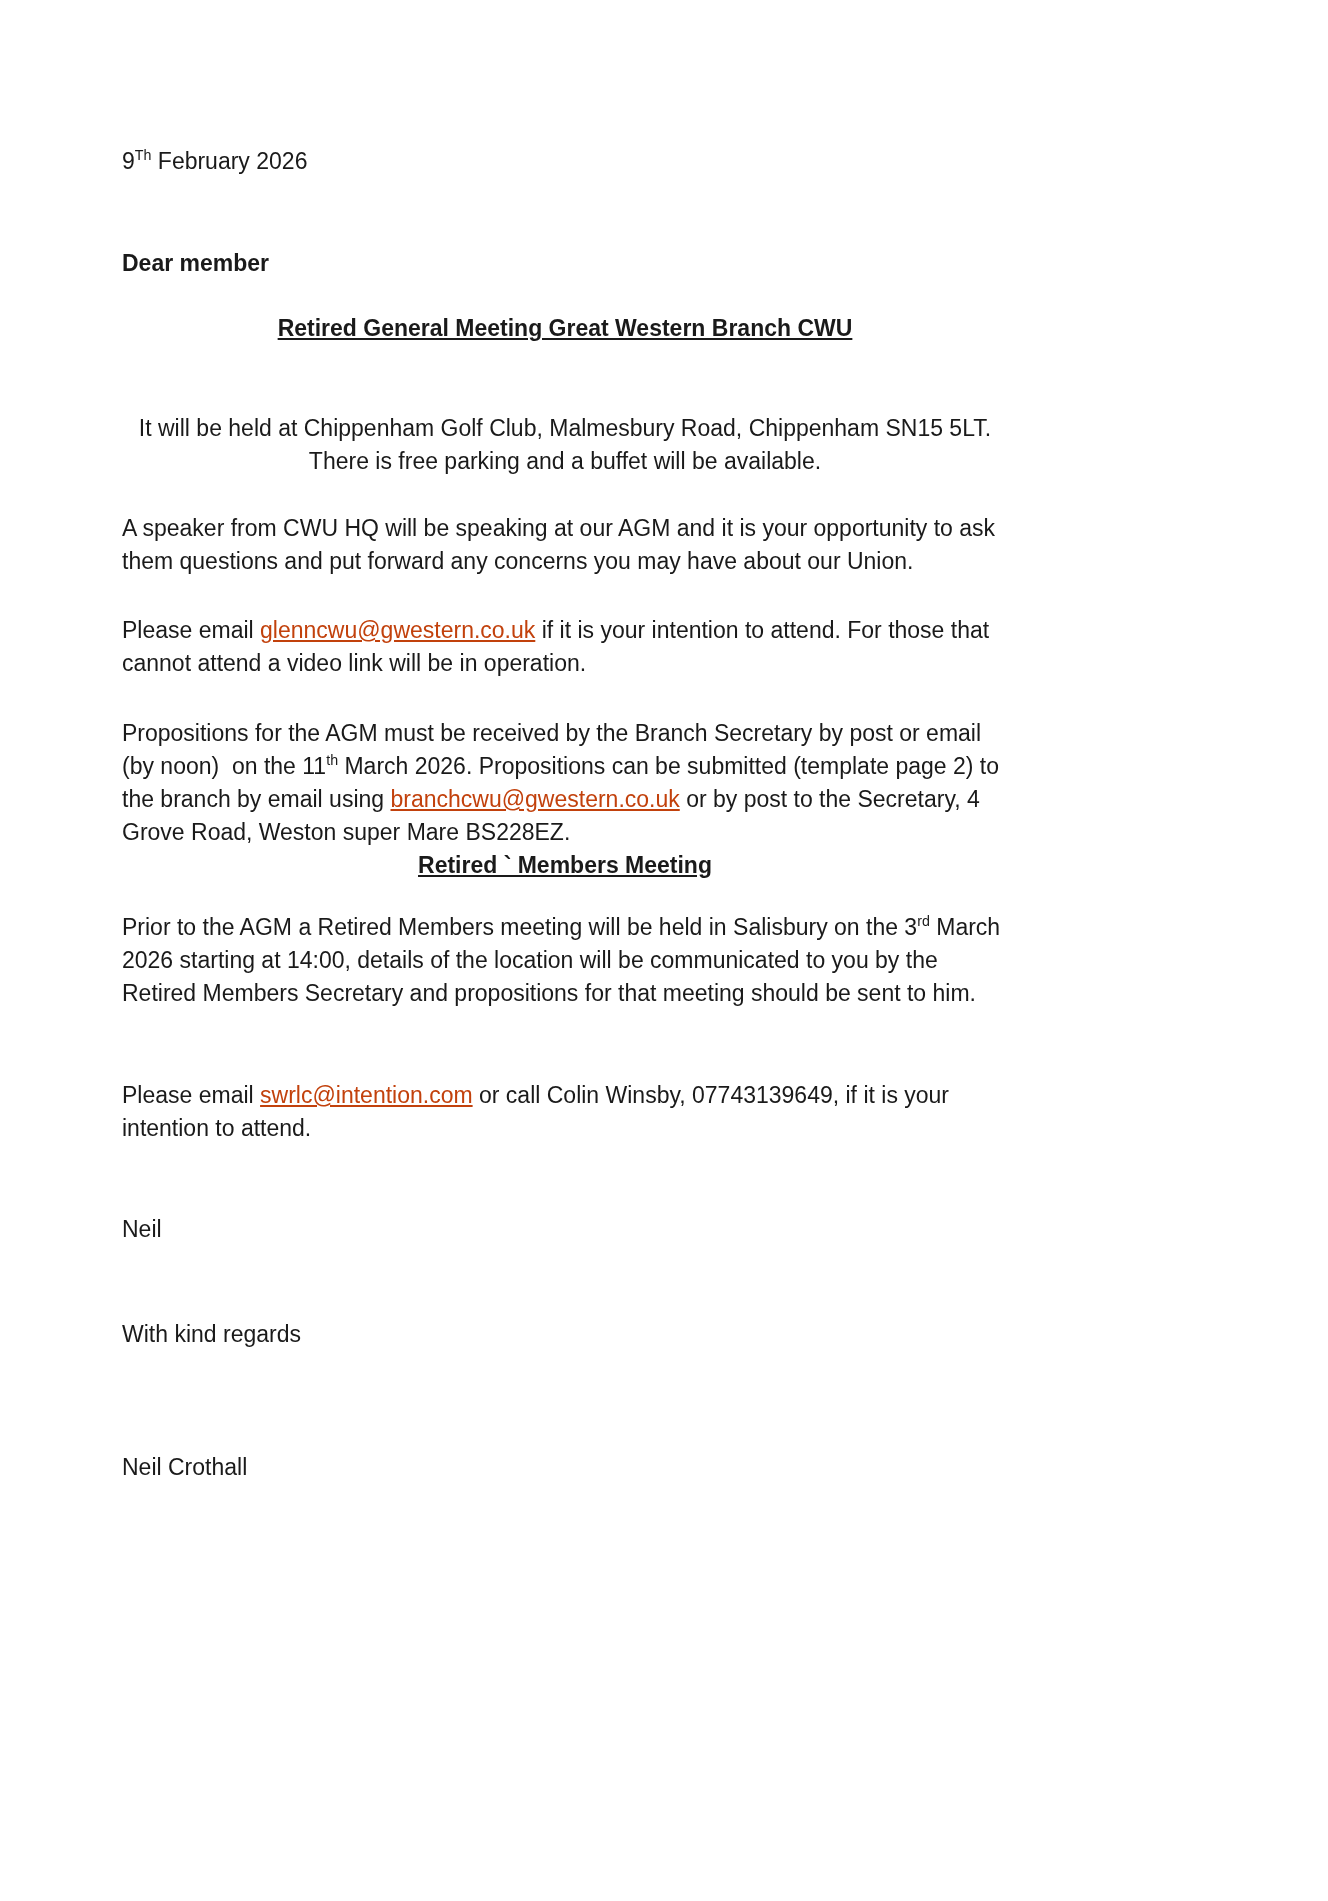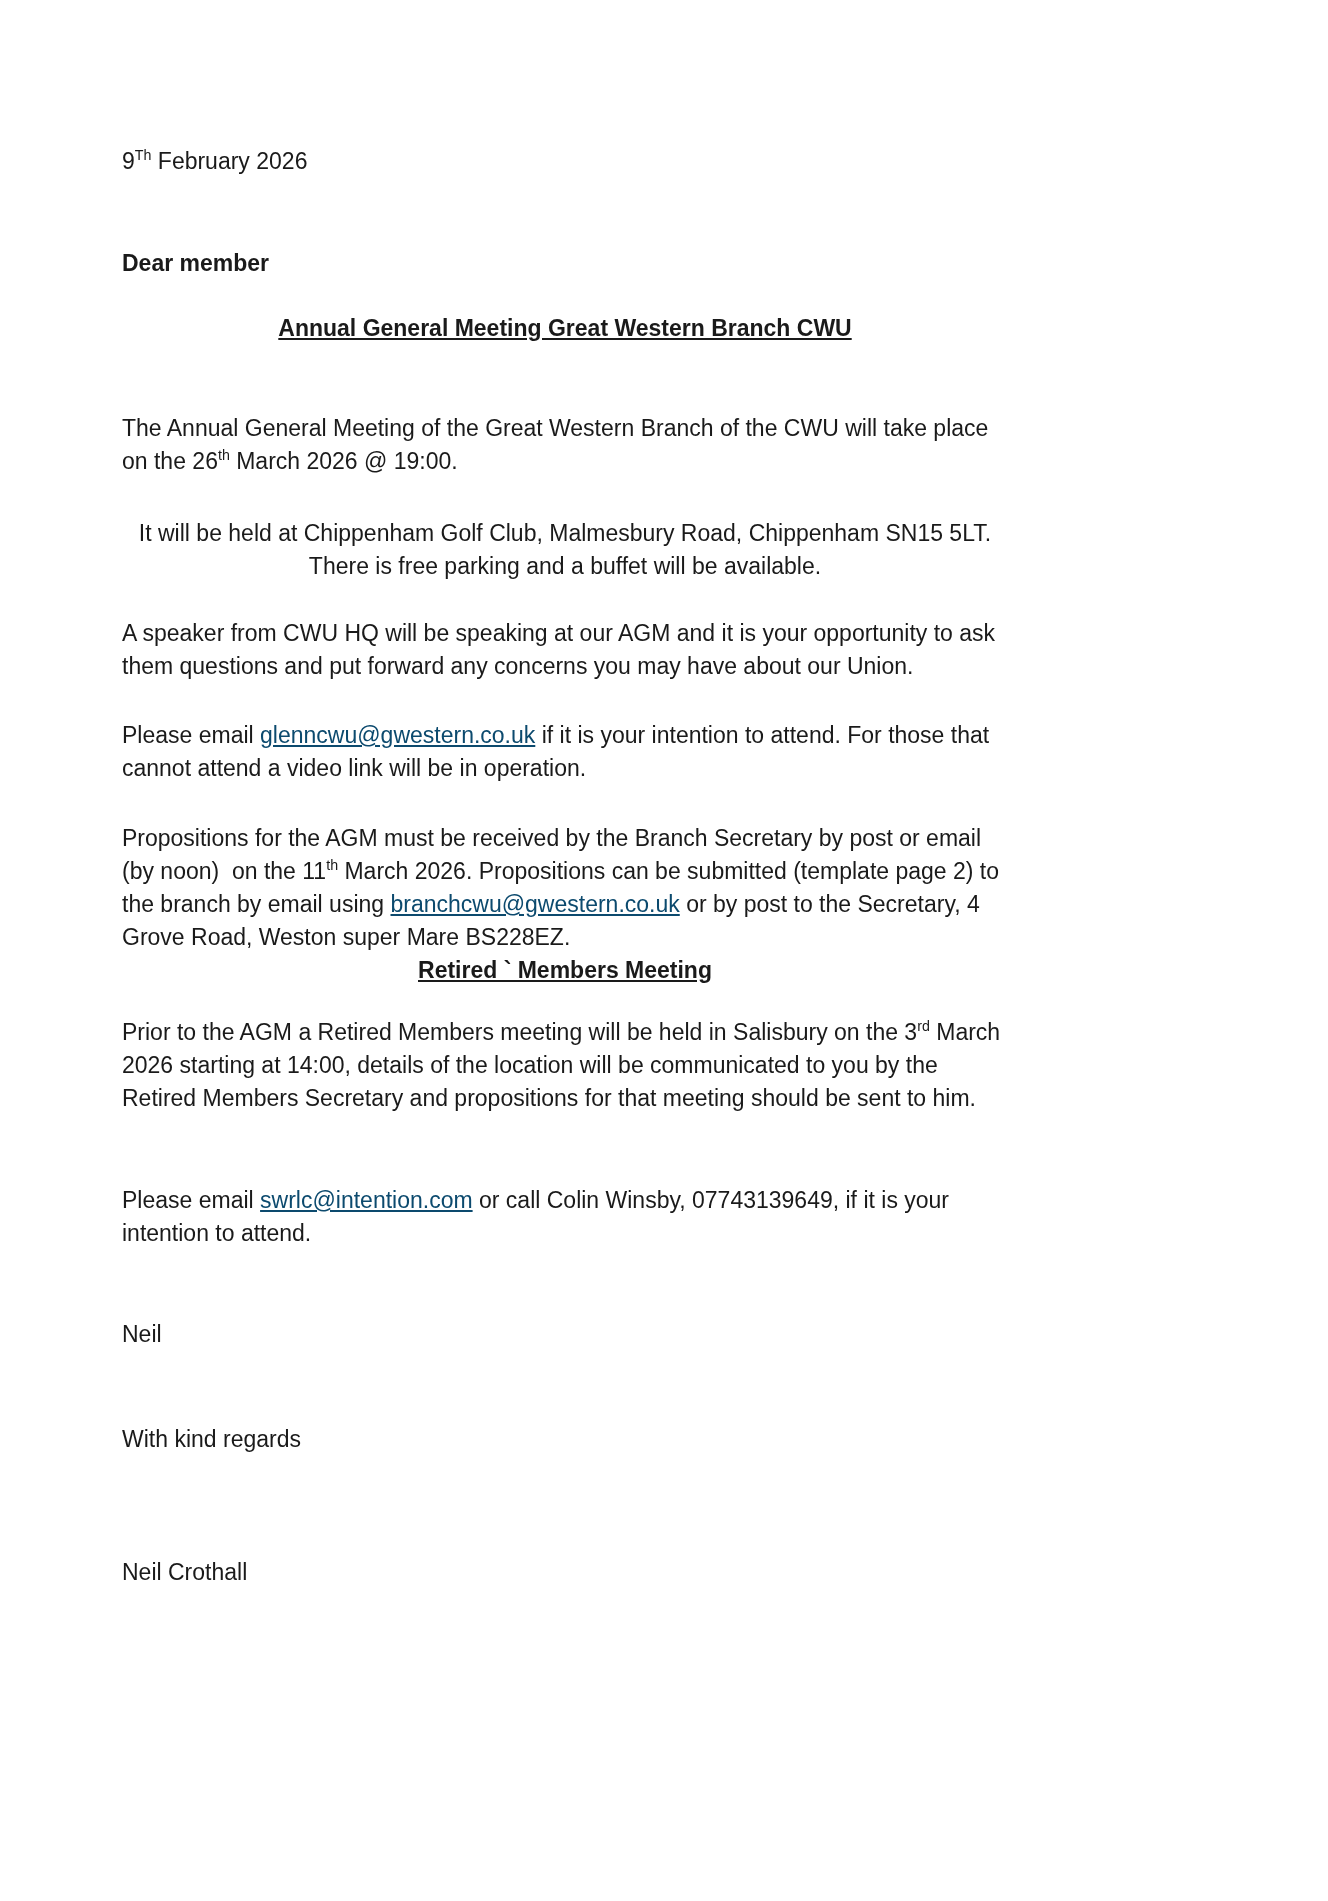--- a/index.html
+++ b/index.html
@@ -36,21 +36,21 @@
     text-decoration: underline;
     text-align: center;
     white-space: pre-wrap;
   }
   sup.ord {
     font-size: 0.62em;
     line-height: 0;
     vertical-align: super;
   }
   a.email-link {
-    color: #0c4a6e;
+    color: #c2410c;
     text-decoration: underline;
     cursor: pointer;
   }
   
   .mb-date      { margin-bottom: 69px; }
   .mb-salute    { margin-bottom: 32px; font-weight: bold; }
   .mb-heading1  { margin-bottom: 67px; }
   .mb-p1        { margin-bottom: 39px; }
   .mb-p2        { margin-bottom: 34px; text-align: center; }
   .mb-p3        { margin-bottom: 36px; }
@@ -65,23 +65,22 @@
 </head>
 <body>
 
 <div class="page">
   <div class="content">
 
     <p class="para mb-date"><span>9</span><sup class="ord">Th</sup><span> February 2026</span></p>
 
     <p class="para mb-salute">Dear member</p>
 
-    <p class="heading mb-heading1">Annual General Meeting Great Western Branch CWU</p>
+    <p class="heading mb-heading1">Retired General Meeting Great Western Branch CWU</p>
 
-    <p class="para mb-p1"><span>The Annual General Meeting of the Great Western Branch of the CWU will take place on the 26</span><sup class="ord">th</sup><span> March 2026 @ 19:00.</span></p>
 
     <p class="para mb-p2">It will be held at Chippenham Golf Club, Malmesbury Road, Chippenham SN15 5LT. There is free parking and a buffet will be available.</p>
 
     <p class="para mb-p3">A speaker from CWU HQ will be speaking at our AGM and it is your opportunity to ask them questions and put forward any concerns you may have about our Union.</p>
 
     <p class="para mb-p4"><span>Please email </span><a class="email-link">glenncwu@gwestern.co.uk</a><span> if it is your intention to attend. For those that cannot attend a video link will be in operation.</span></p>
 
     <p class="para mb-p5"><span>Propositions for the AGM must be received by the Branch Secretary by post or email (by noon)  on the 11</span><sup class="ord">th</sup><span> March 2026. Propositions can be submitted (template page 2) to the branch by email using </span><a class="email-link">branchcwu@gwestern.co.uk</a><span> or by post to the Secretary, 4 Grove Road, Weston super Mare BS228EZ.</span></p>
 
     <p class="heading mb-heading2">Retired ` Members Meeting</p>

